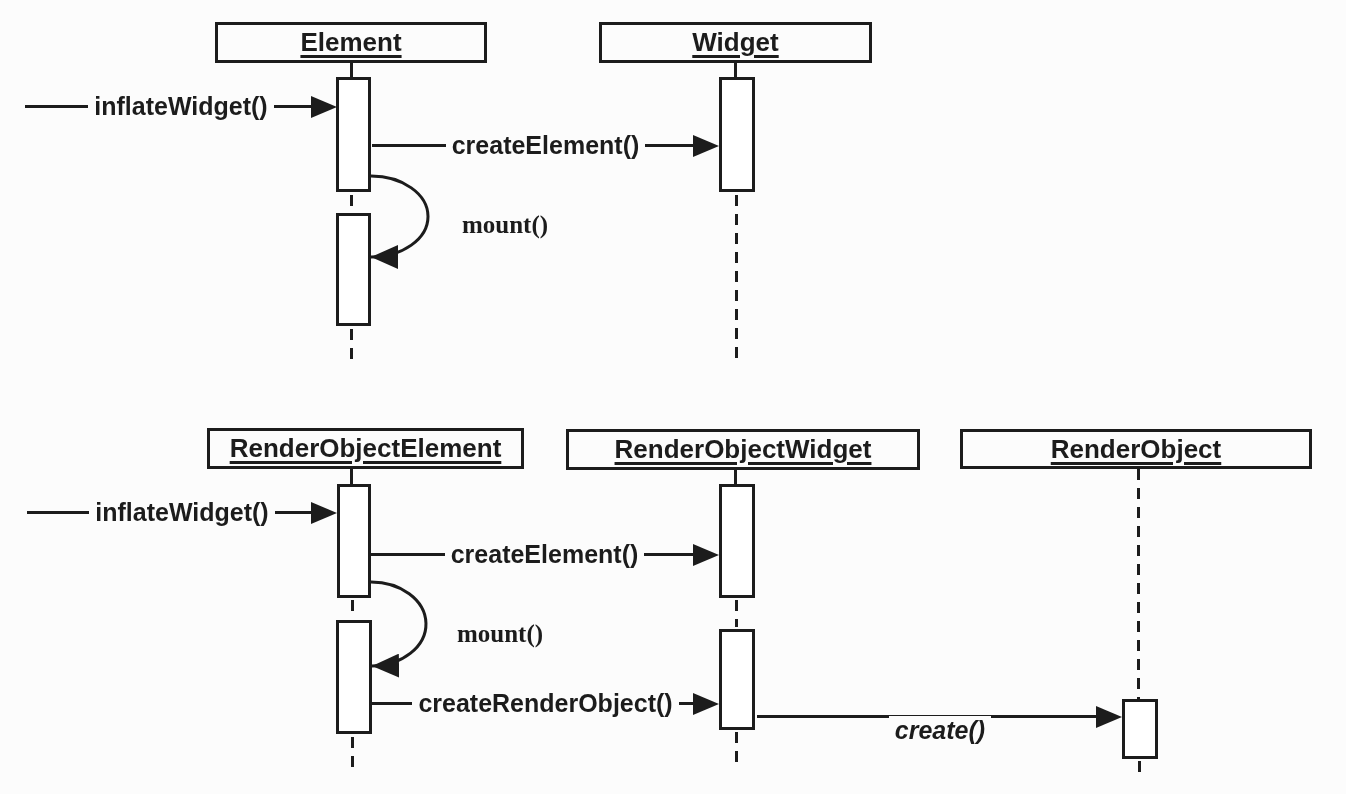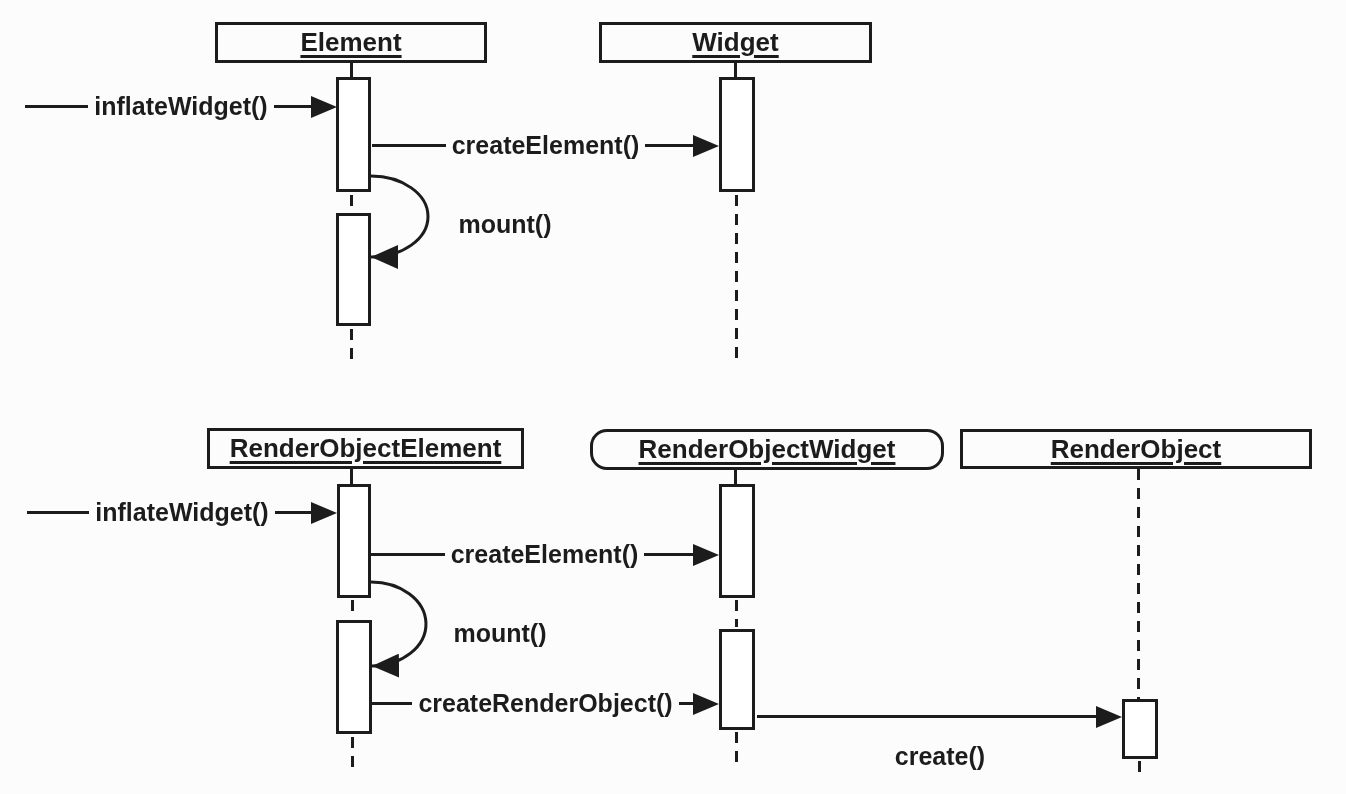--- a/index.html
+++ b/index.html
@@ -46,21 +46,21 @@
     border-bottom:11px solid transparent;
     border-left:26px solid var(--ink);
   }
   .mlabel{
     position:absolute;height:28px;
     font:bold 25px/28px "Liberation Sans",sans-serif;
     color:var(--ink);
     text-align:center;white-space:nowrap;
   }
   .mlabel span{background:var(--paper);padding:0 6px;}
-  .mlabel.plain span{background:transparent;padding:0;}
+  .mlabel.plain span{background:transparent;padding:0;font-family:Liberation Serif, serif;}
   svg.overlay{position:absolute;left:0;top:0;pointer-events:none;}
 </style>
 </head>
 <body>
 
 <div id="canvas">
 
   <div>
 
     <div class="box" style="left:215px;top:22px;width:272px;height:41px;text-align:center;">
@@ -95,21 +95,21 @@
     <div class="mlabel plain" style="left:445px;top:210px;width:120px;">
       <span>mount()</span>
     </div>
   </div>
 
   <div>
 
     <div class="box" style="left:207px;top:428px;width:317px;height:41px;">
       <span class="title">RenderObjectElement</span>
     </div>
-    <div class="box" style="left:590px;top:429px;width:354px;height:41px;border-radius:17px;">
+    <div class="box" style="left:566px;top:429px;width:354px;height:41px;">
       <span class="title">RenderObjectWidget</span>
     </div>
     <div class="box" style="left:960px;top:429px;width:352px;height:40px;">
       <span class="title">RenderObject</span>
     </div>
 
     <div class="vline" style="left:350px;top:469px;height:15px;"></div>
     <div class="bar" style="left:337px;top:484px;width:34px;height:114px;"></div>
     <div class="dashv" style="left:351px;top:600px;height:19px;"></div>
     <div class="bar" style="left:336px;top:620px;width:36px;height:114px;"></div>
@@ -142,21 +142,21 @@
     </div>
 
     <div class="hline" style="left:372px;top:702px;width:321px;"></div>
     <div class="arrow" style="left:693px;top:693px;"></div>
     <div class="mlabel" style="left:372px;top:689px;width:347px;">
       <span>createRenderObject()</span>
     </div>
 
     <div class="hline" style="left:757px;top:715px;width:340px;"></div>
     <div class="arrow" style="left:1096px;top:706px;"></div>
-    <div class="mlabel" style="left:757px;top:742px;width:366px;">
+    <div class="mlabel" style="left:757px;top:716px;width:366px;font-style:italic;">
       <span>create()</span>
     </div>
   </div>
 
   <svg class="overlay" width="1346" height="794" viewBox="0 0 1346 794">
     <defs>
       <marker id="ah" markerWidth="9" markerHeight="8" refX="9" refY="4" orient="auto">
         <path d="M0,0 L9,4 L0,8 Z" fill="#1c1c1c"></path>
       </marker>
     </defs>

